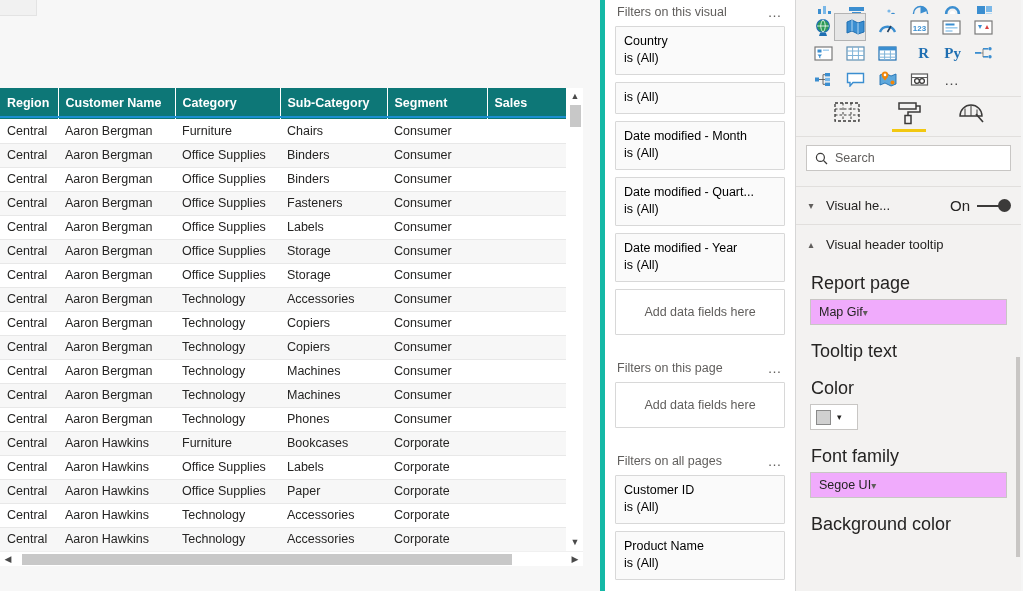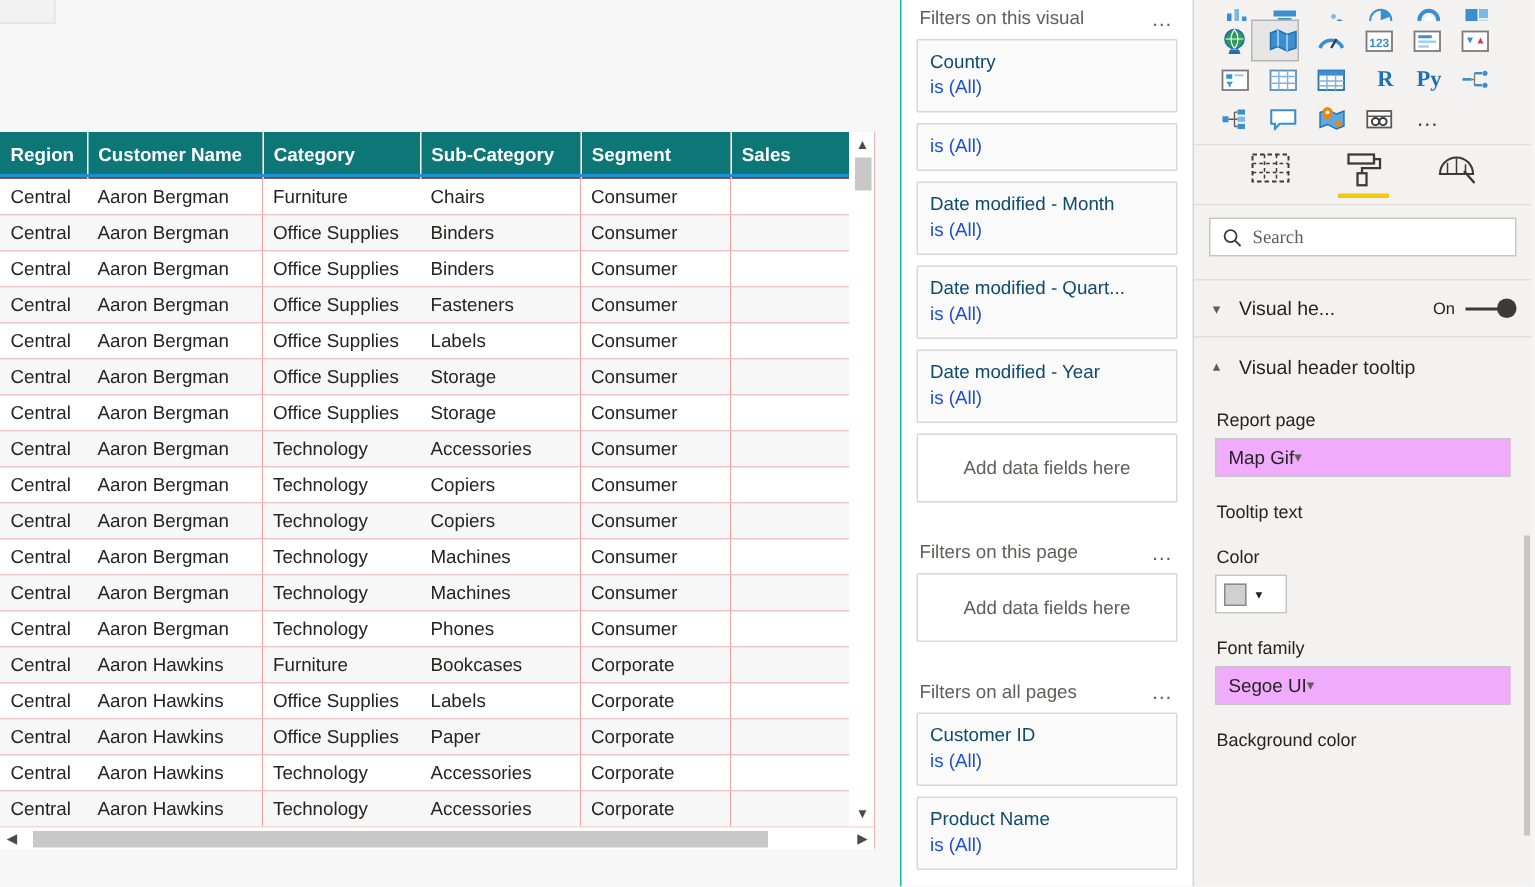--- a/index.html
+++ b/index.html
@@ -108,37 +108,37 @@
     border-top: 1px solid #f0f0f0;
   }
   .hscroll .harrow { width: 16px; text-align: center; font-size: 9px; color: #4a4a4a; }
   .hscroll .htrack { flex: 1 1 auto; height: 11px; position: relative; }
   .hscroll .hthumb { position: absolute; left: 6px; top: 0; width: 490px; height: 11px; background: #c8c8c8; }
 
   
   .filter-pane {
     flex: 0 0 196px; width: 196px; height: 591px;
     background: #ffffff;
-    border-left: 1px solid #14b8a6;
+    border-left: 5px solid #14b8a6;
     border-right: 1px solid #d6d6d6;
     padding: 0 10px;
     overflow: hidden;
     position: relative;
   }
   .fp-section-head {
     display: flex; align-items: center; justify-content: space-between;
     color: #605e5c; font-size: 12.5px; padding: 4px 2px 6px 2px;
   }
   .fp-section-head .ellipsis { color: #605e5c; font-size: 14px; letter-spacing: 1.5px; }
   .filter-card {
     border: 1px solid #d8d8d8; background: #fafafa;
     padding: 6px 8px 7px 8px; margin-bottom: 7px; border-radius: 1px;
   }
-  .filter-card .f-name { font-size: 12.5px; color: #0c4a6e; line-height: 17px; }
-  .filter-card .f-val  { font-size: 12.5px; color: #1d4ed8; line-height: 17px; }
+  .filter-card .f-name { font-size: 12.5px; color: #000000; line-height: 17px; }
+  .filter-card .f-val  { font-size: 12.5px; color: #000000; line-height: 17px; }
   .drop-zone {
     border: 1px solid #d8d8d8; background: #ffffff;
     height: 46px; display: flex; align-items: center; justify-content: center;
     color: #605e5c; font-size: 12.5px; margin-bottom: 7px; border-radius: 1px;
   }
   .fp-gap { height: 14px; }
 
   
   .right-pane {
     flex: 0 0 225px; width: 225px; height: 591px;
@@ -164,44 +164,44 @@
 
   .pane-tabs {
     display: flex; align-items: flex-end; justify-content: center; gap: 22px;
     height: 40px; background: #f3f2f1; padding-bottom: 2px;
     border-bottom: 1px solid #e1dfdd;
   }
   .pane-tab { width: 40px; height: 34px; display: flex; flex-direction: column; align-items: center; justify-content: flex-start; }
   .pane-tab .tabline { width: 34px; height: 3px; background: transparent; margin-top: 3px; }
   .pane-tab.active .tabline { background: #f2c811; }
 
-  .search-wrap { padding: 8px 10px 6px 10px; background: #f3f2f1; font-family: Liberation Serif, serif; }
+  .search-wrap { padding: 8px 10px 6px 10px; background: #f3f2f1; }
   .search-box {
     display: flex; align-items: center; gap: 7px;
     background: #ffffff; border: 1px solid #c8c6c4; height: 26px; padding: 0 8px;
   }
   .search-box .ph { color: #605e5c; font-size: 12.5px; }
 
   .fmt-scroll { flex: 1 1 auto; overflow: hidden; background: #f3f2f1; position: relative; }
   .fmt-partial { height: 10px; border-bottom: 1px solid #e1dfdd; }
   .fmt-card-row {
     display: flex; align-items: center; gap: 8px;
     height: 38px; padding: 0 10px 0 8px;
     border-bottom: 1px solid #e1dfdd;
   }
   .fmt-card-row .chev { color: #605e5c; font-size: 10px; width: 14px; text-align: center; }
   .fmt-card-row .ttl { font-size: 13px; color: #252423; flex: 1 1 auto; white-space: nowrap; overflow: hidden; }
   .toggle-wrap { display: flex; align-items: center; gap: 7px; }
-  .toggle-wrap .tg-label { font-size: 11px; color: #252423; }
+  .toggle-wrap .tg-label { font-size: 15px; color: #252423; }
   .switch { width: 34px; height: 13px; position: relative; }
   .switch .bar { position: absolute; left: 0; top: 5.5px; width: 26px; height: 2px; background: #3b3a39; }
   .switch .knob { position: absolute; right: 0; top: 0; width: 13px; height: 13px; border-radius: 50%; background: #3b3a39; }
 
   .fmt-body { padding: 10px 14px 0 14px; }
-  .fld-label { font-size: 12px; color: #252423; margin: 0 0 5px 1px; }
+  .fld-label { font-size: 18px; color: #252423; margin: 0 0 5px 1px; }
   .fld-block { margin-bottom: 16px; }
   .select-ctl {
     background: #f0abfc; border: 1px solid #c8c6c4; height: 26px;
     display: flex; align-items: center; justify-content: flex-start;
     padding: 0 7px 0 8px; font-size: 12.5px; color: #252423;
   }
   .select-ctl .cv { color: #605e5c; font-size: 10px; }
   .text-ctl {
     background: #ffffff; border: 1px solid #c8c6c4; height: 26px;
     display: flex; align-items: center; padding: 0 8px; font-size: 12.5px; color: #252423;

